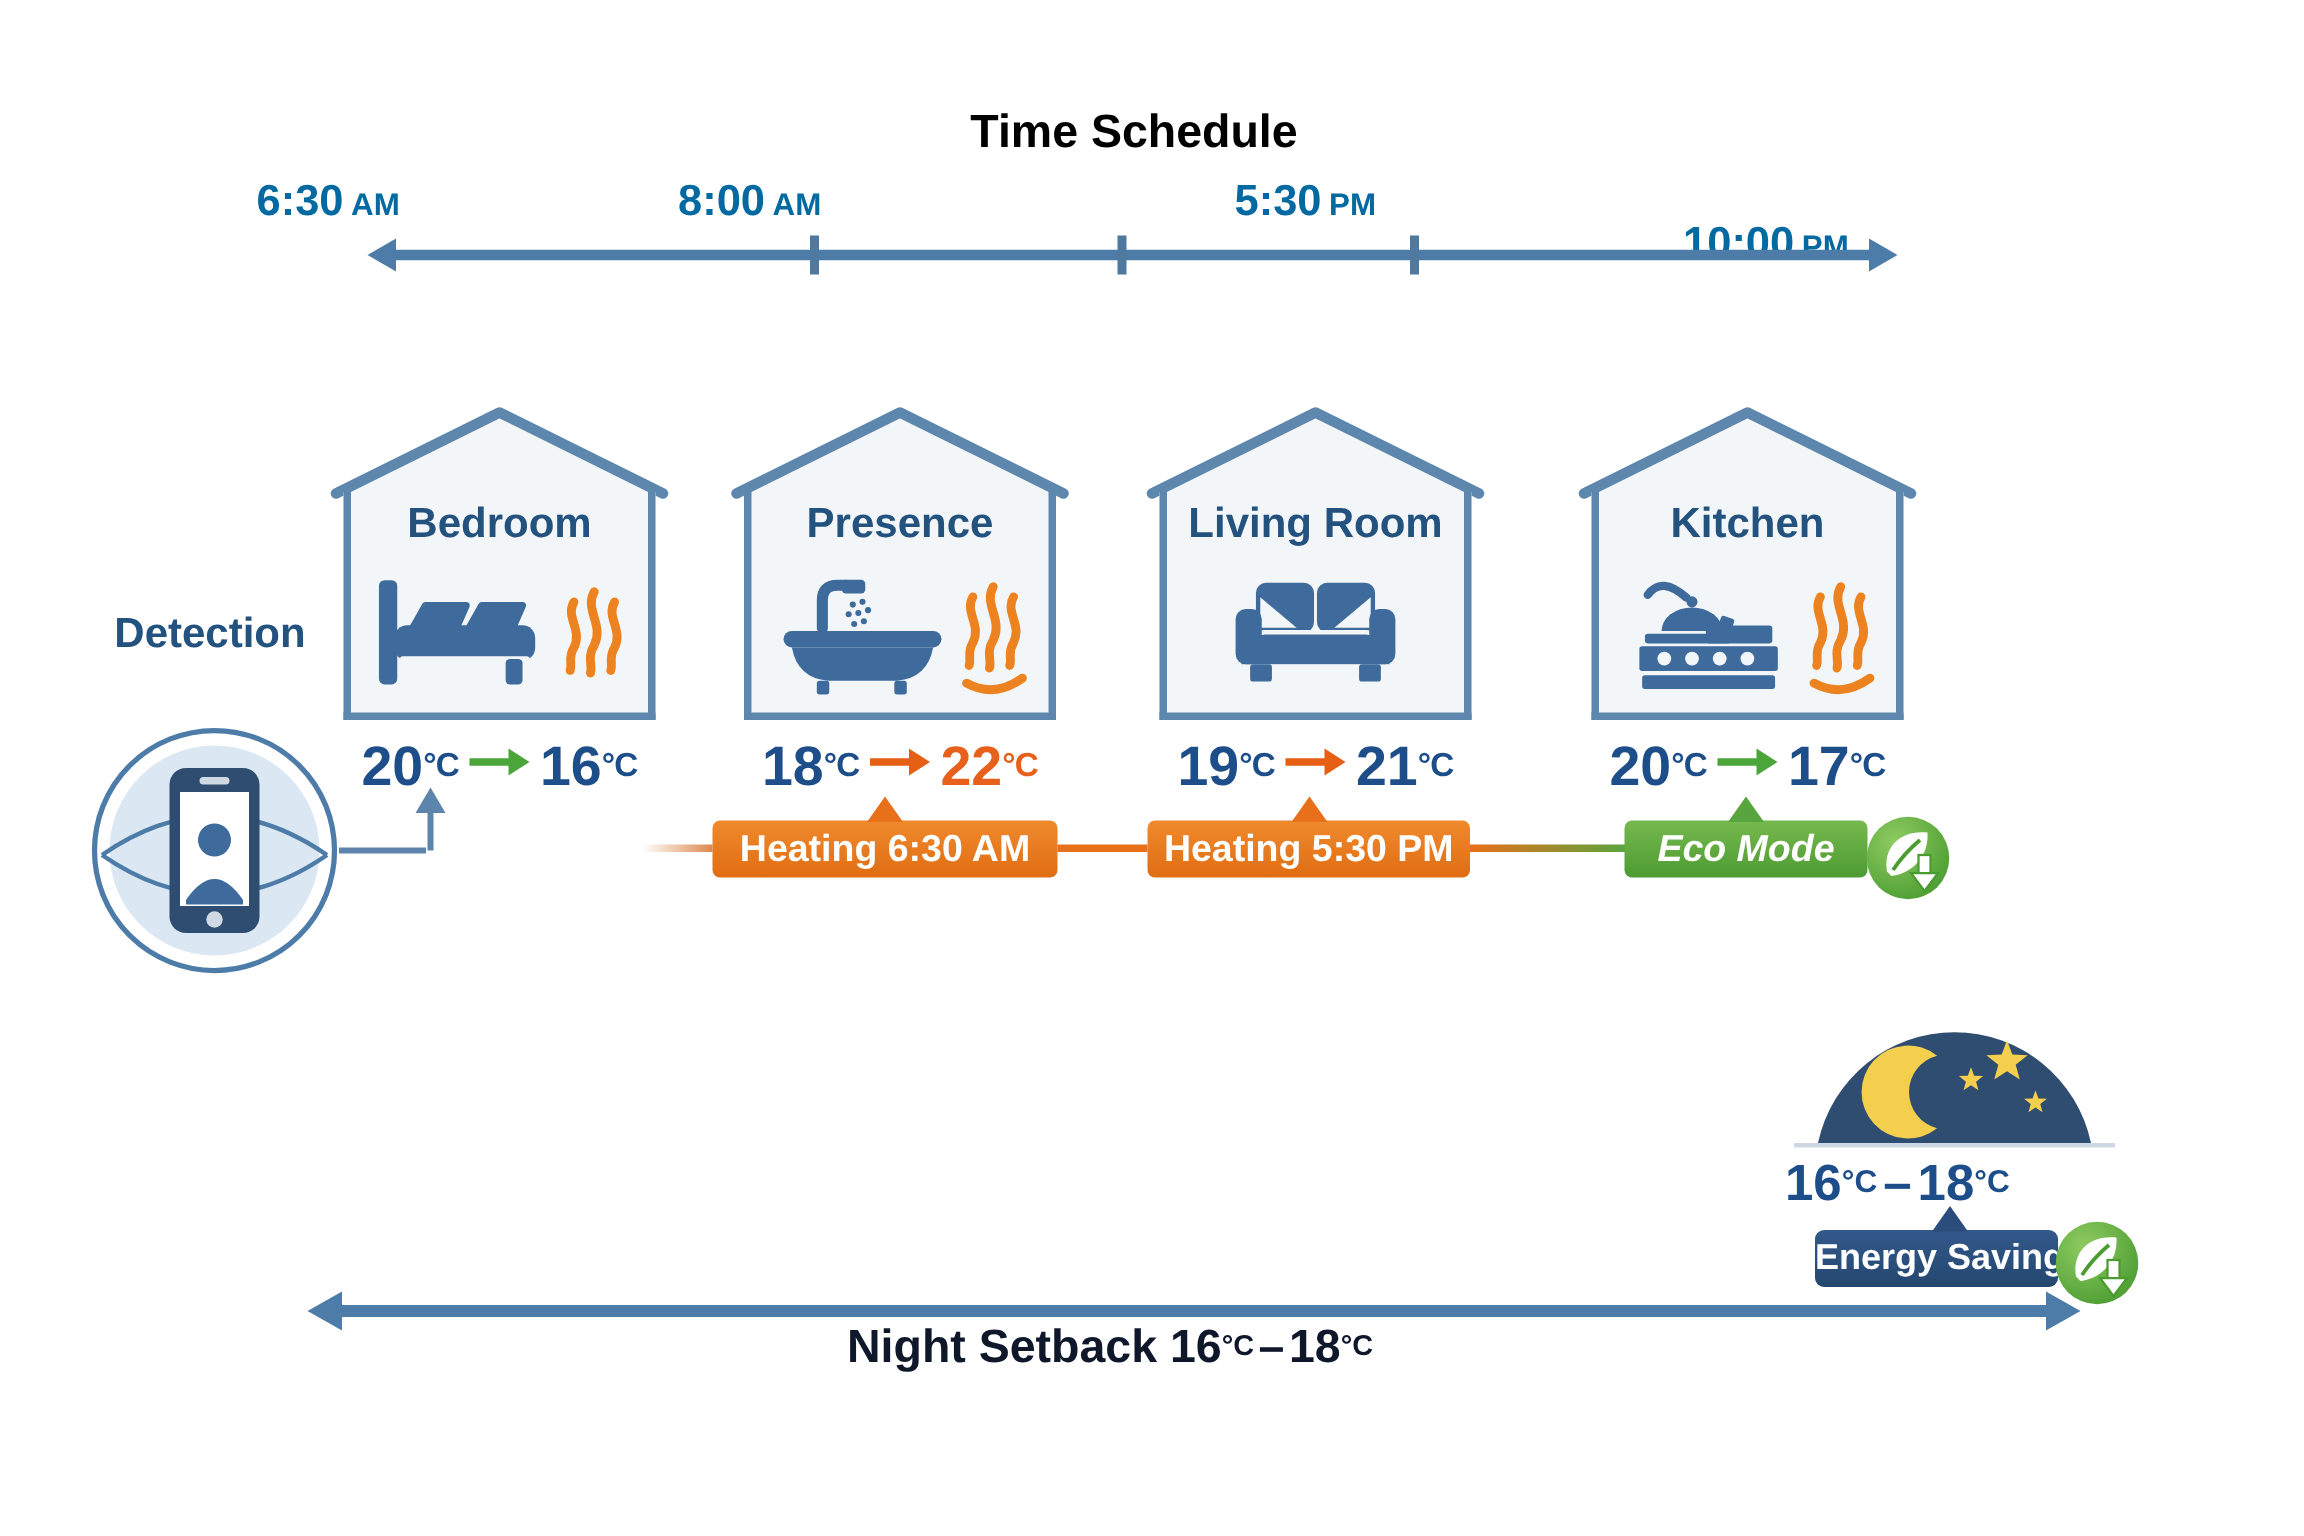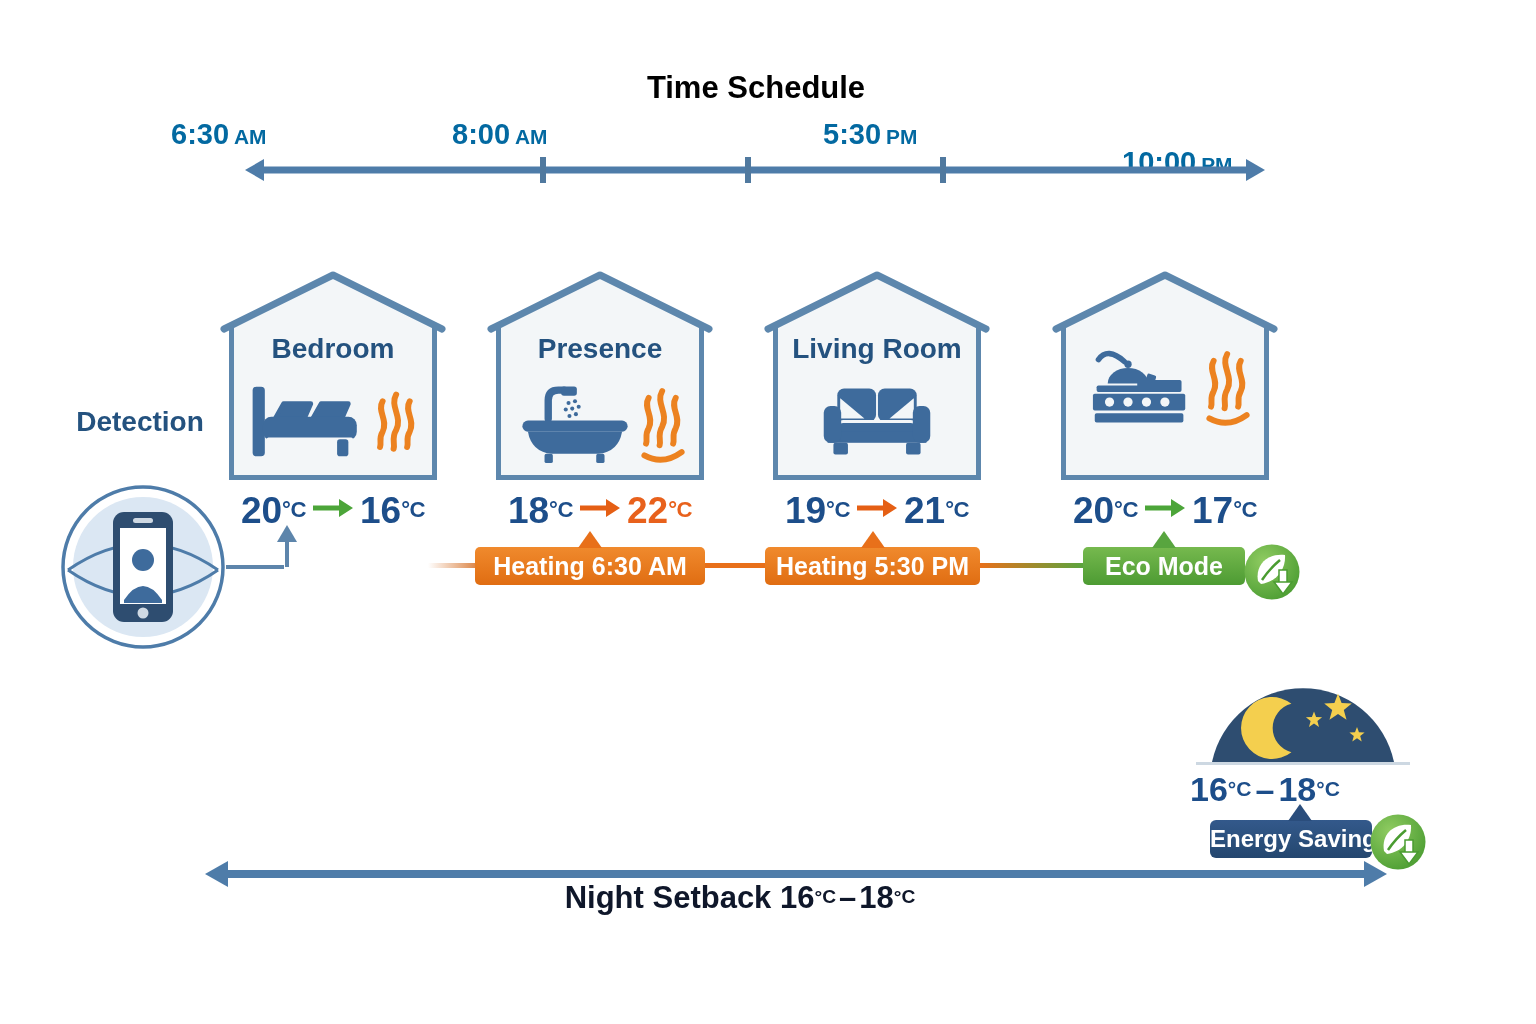--- a/index.html
+++ b/index.html
@@ -189,20 +189,21 @@
         </svg>
       </div>
     </div>
   </div>
 
   <div class="abs house" style="left:1051px;">
     <svg class="roof" width="228" height="66">
       <path d="M5 61 L114 7 L223 61" fill="#f3f6f8" stroke="#5d87ad" stroke-width="7" stroke-linecap="round" stroke-linejoin="round"></path>
     </svg>
     <div class="body">
+      <div class="room-name">Kitchen</div>
       <div class="icon-row">
         <svg width="120" height="90" viewBox="0 0 130 95">
           <g fill="#3e6b9c">
             <path d="M30 46 A 22 17 0 0 1 74 46 Z"></path>
             <circle cx="52" cy="25" r="4"></circle>
             <path d="M48 22 Q 30 6 20 20" stroke="#3e6b9c" stroke-width="6" fill="none" stroke-linecap="round"></path>
             <rect x="72" y="36" width="10" height="8" rx="2" transform="rotate(18 77 40)"></rect>
             <rect x="18" y="48" width="62" height="7" rx="2"></rect>
             <rect x="62" y="42" width="48" height="13" rx="2"></rect>
             <rect x="14" y="57" width="100" height="18" rx="2"></rect>
@@ -263,21 +264,21 @@
   </svg>
   <div class="abs conn-h"></div>
   <div class="abs conn-v"></div>
   <div class="abs conn-head"></div>
 
   <div class="abs bline fade" style="left:428px; width:47px;"></div>
   <div class="abs banner heating" style="left:475px; width:230px;">Heating 6:30 AM</div>
   <div class="abs bline orange" style="left:705px; width:60px;"></div>
   <div class="abs banner heating" style="left:765px; width:215px;">Heating 5:30 PM</div>
   <div class="abs bline mix" style="left:980px; width:105px;"></div>
-  <div class="abs banner eco" style="left:1083px; width:162px;">Eco Mode</div>
+  <div class="abs banner eco" style="left:1083px; width:162px;font-style:italic;">Eco Mode</div>
   <svg class="abs" style="left:1243px; top:543px;" width="58" height="58">
     <defs>
         <radialGradient id="gA" cx="35%" cy="30%" r="80%">
       <stop offset="0" stop-color="#8fcb61"></stop>
           <stop offset="1" stop-color="#4a9c31"></stop>
     </radialGradient>
       </defs>
     <circle cx="29" cy="29" r="27.5" fill="url(#gA)"></circle>
     <path d="M15 38 C 12 21, 25 10, 42 12 C 43 27, 33 39, 18 41 Z" fill="#ffffff"></path>
     <path d="M19 37 C 25 28, 31 22, 37 17" stroke="#4a9c31" stroke-width="2.5" fill="none"></path>

